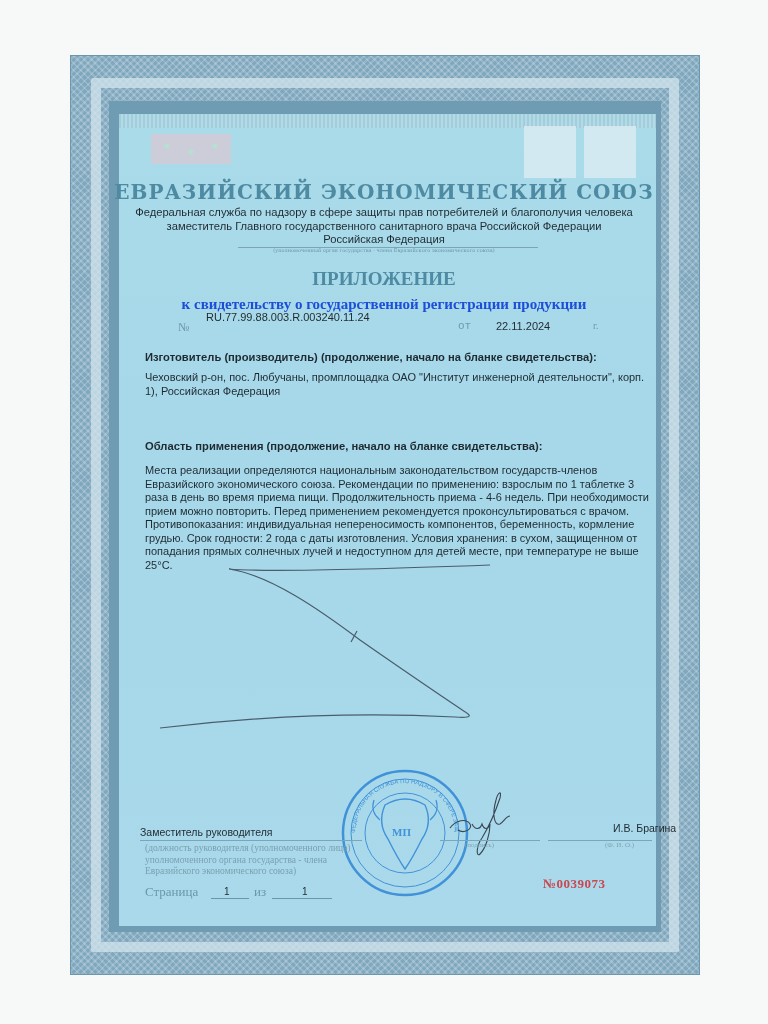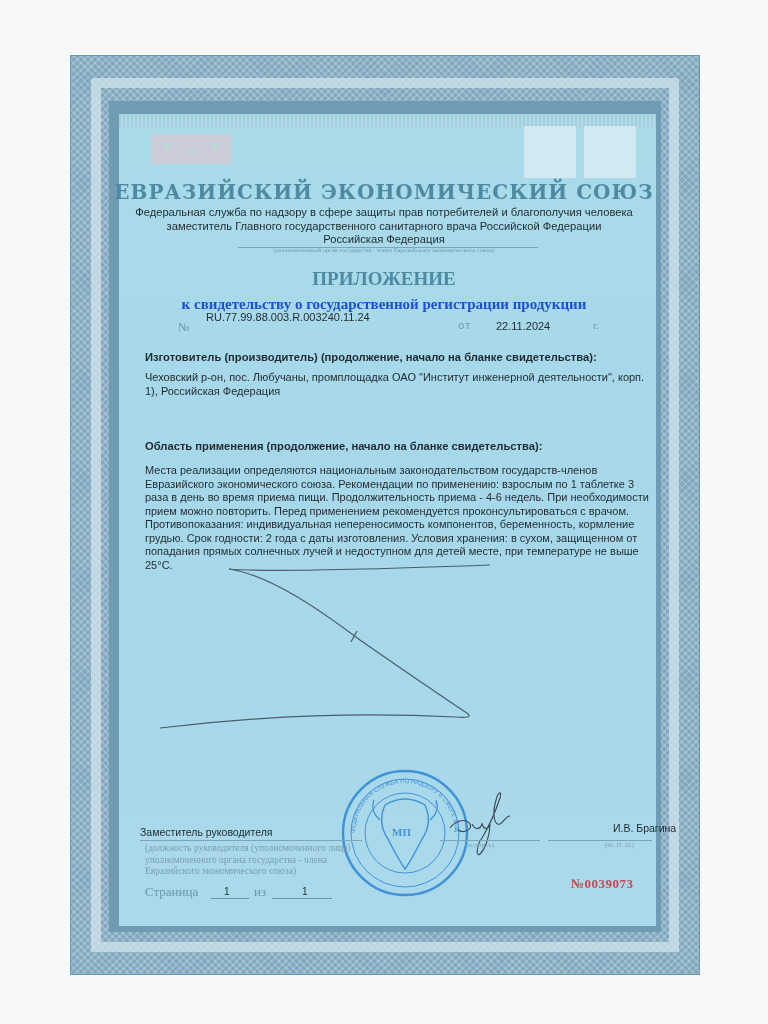--- a/index.html
+++ b/index.html
@@ -87,21 +87,21 @@
   .fio-caption { position: absolute; left: 565px; top: 841px; font-family: "Liberation Serif", serif; font-size: 7px; color: #7fa3b3; margin-left: 40px; }
   .podpis-caption { position: absolute; left: 465px; top: 841px; font-family: "Liberation Serif", serif; font-size: 7px; color: #7fa3b3; }
   .pos-caption {
     position: absolute; left: 145px; top: 843px; width: 220px;
     font-family: "Liberation Serif", serif; font-size: 9.5px; line-height: 11.5px; color: #7aa0b1;
   }
   .page-line { position: absolute; left: 145px; top: 884px; font-family: "Liberation Serif", serif; font-size: 13px; color: #6b97ab; }
   .page-num { position: absolute; font-size: 10px; color: #1f2a30; }
   .page-rule { position: absolute; border-top: 1px solid #6b97ab; }
   .serial {
-    position: absolute; left: 571px; top: 876px; font-family: "Liberation Serif", serif;
+    position: absolute; left: 543px; top: 876px; font-family: "Liberation Serif", serif;
     font-weight: bold; font-size: 13px; color: #c9474f; letter-spacing: 0.5px;
   }
 </style>
 </head>
 <body>
 
 <div class="sheet">
   <div class="frame-mid"></div>
   <div class="frame-inner"></div>
   <div class="panel">

